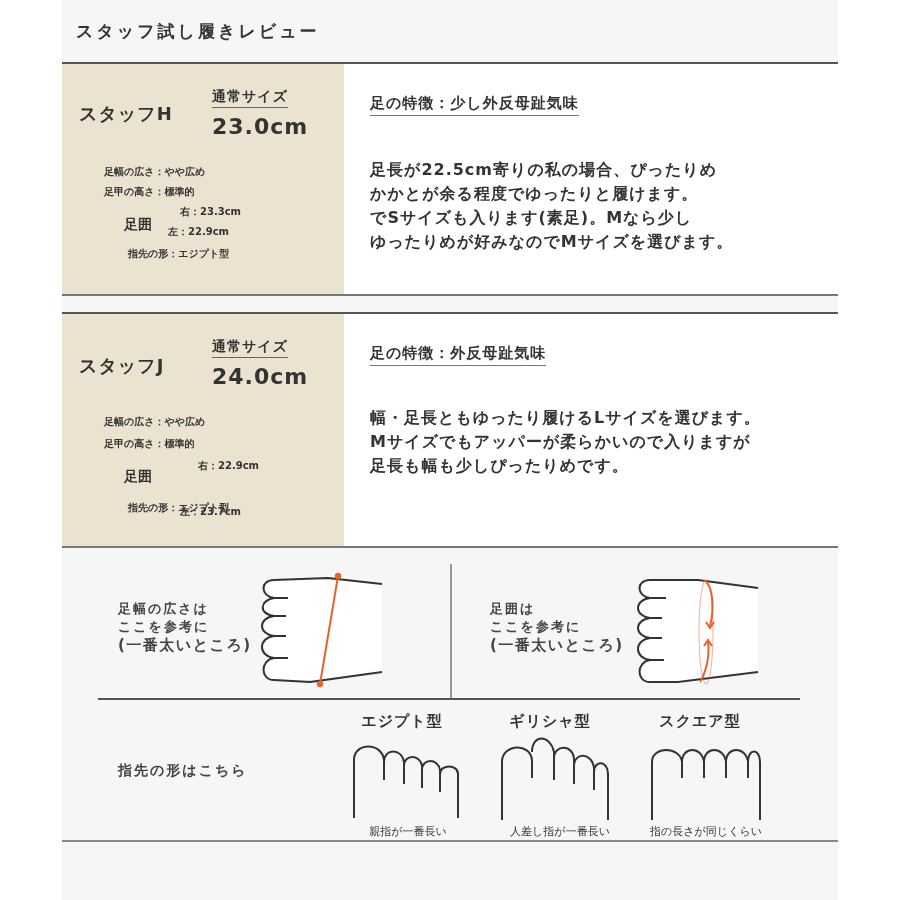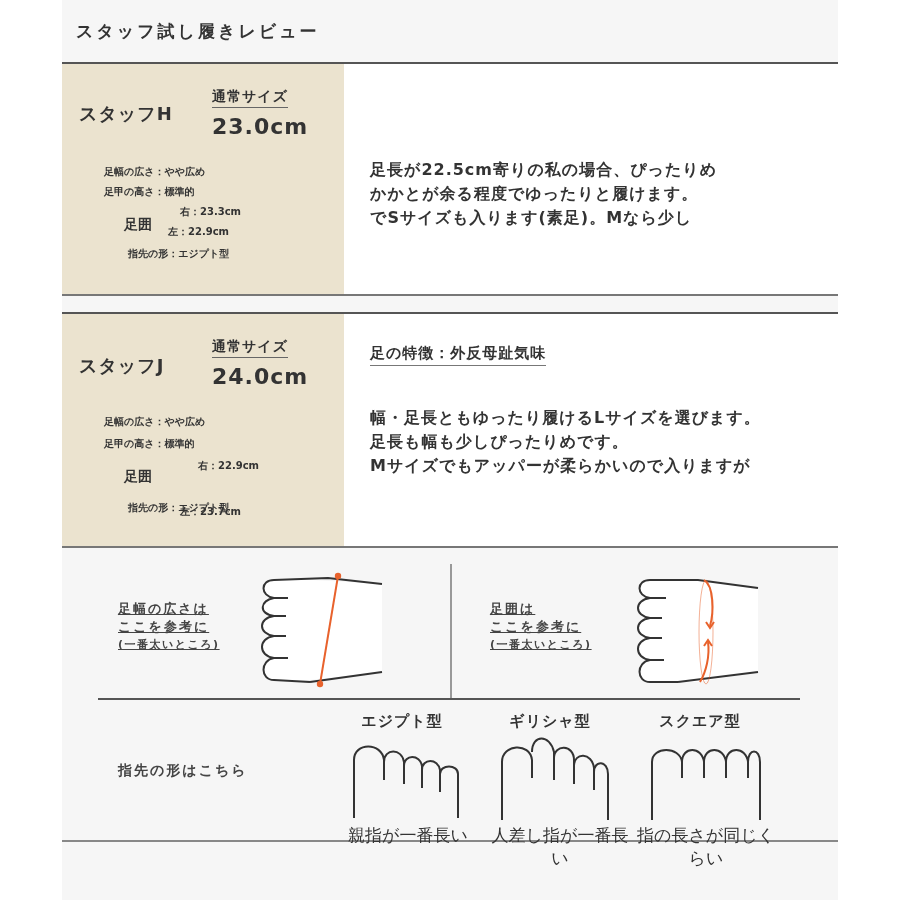--- a/index.html
+++ b/index.html
@@ -19,27 +19,27 @@
   .size-label { position: absolute; left: 150px; top: 24px; font-size: 14px; font-weight: bold; letter-spacing: 1px; border-bottom: 1.5px solid #666; padding-bottom: 1px; color: #333; }
   .size-value { position: absolute; left: 150px; top: 50px; font-size: 22px; font-weight: bold; letter-spacing: 1px; color: #333; }
   .row { position: absolute; font-size: 10px; font-weight: bold; color: #333; white-space: nowrap; line-height: 20px; }
 
   .feature { position: absolute; left: 26px; top: 30px; font-size: 15px; font-weight: bold; color: #333; letter-spacing: 1px; border-bottom: 1.5px solid #777; padding-bottom: 2px; }
   .comment { position: absolute; left: 26px; font-size: 16px; font-weight: bold; color: #333; line-height: 24px; letter-spacing: 1px; width: 460px; }
 
   .sep { position: absolute; left: 0; width: 776px; height: 16px; background: #f6f6f6; }
 
   .diagram { position: absolute; left: 0; top: 548px; width: 776px; height: 294px; background: #f6f6f6; border-bottom: 2px solid #888; }
-  .dia-text { position: absolute; font-size: 13px; font-weight: bold; color: #444; line-height: 18px; letter-spacing: 2px; text-decoration: underline; }
-  .dia-text .small { font-size: 11px; letter-spacing: 1.5px; }
+  .dia-text { position: absolute; font-size: 13px; font-weight: bold; color: #444; line-height: 18px; letter-spacing: 2px; }
+  .dia-text .small { font-size: 15px; letter-spacing: 1.5px; }
   .vdivider { position: absolute; left: 388px; top: 16px; width: 2px; height: 134px; background: #999; }
   .hdivider { position: absolute; left: 36px; top: 150px; width: 702px; height: 1.5px; background: #555; }
 
   .toe-heading { position: absolute; font-size: 15px; font-weight: bold; color: #333; letter-spacing: 1px; text-align: center; width: 120px; }
-  .toe-caption { position: absolute; font-size: 17px; color: #333; text-align: center; width: 140px; }
+  .toe-caption { position: absolute; font-size: 11px; color: #333; text-align: center; width: 140px; }
   .toe-title { position: absolute; left: 56px; top: 214px; font-size: 14px; font-weight: bold; color: #444; letter-spacing: 2px; }
   svg { position: absolute; overflow: visible; }
 </style>
 </head>
 <body>
 
 <div class="page">
 
   <div class="header">
     <div class="header-title">スタッフ試し履きレビュー</div>
@@ -62,24 +62,26 @@
         <span>右</span><span>：</span><span>23.3cm</span>
       </div>
       <div class="row" style="left:106px;top:158px;">
         <span>左</span><span>：</span><span>22.9cm</span>
       </div>
       <div class="row" style="left:66px;top:180px;">
         <span>指先の形</span><span>：</span><span>エジプト型</span>
       </div>
     </div>
     <div class="staff-right">
+      <div class="feature">足の特徴：少し外反母趾気味</div>
       <div class="comment" style="top:94px;">
         <div>足長が22.5cm寄りの私の場合、ぴったりめ</div>
         <div>かかとが余る程度でゆったりと履けます。</div>
         <div>でSサイズも入ります(素足)。Mなら少し</div>
+        <div>ゆったりめが好みなのでMサイズを選びます。</div>
       </div>
     </div>
   </div>
 
   <div class="sep" style="top:296px;"></div>
 
   <div class="staff-block" style="top:312px;height:236px;">
     <div class="staff-left">
       <div class="staff-name" style="top:40px;">スタッフJ</div>
       <div class="size-label">通常サイズ</div>
@@ -99,22 +101,22 @@
         <span>左</span><span>：</span><span>23.7cm</span>
       </div>
       <div class="row" style="left:66px;top:184px;">
         <span>指先の形</span><span>：</span><span>エジプト型</span>
       </div>
     </div>
     <div class="staff-right">
       <div class="feature">足の特徴：外反母趾気味</div>
       <div class="comment" style="top:92px;width:470px;">
         <div>幅・足長ともゆったり履けるLサイズを選びます。</div>
+        <div>Mサイズでもアッパーが柔らかいので入りますが</div>
         <div>足長も幅も少しぴったりめです。</div>
-        <div>Mサイズでもアッパーが柔らかいので入りますが</div>
       </div>
     </div>
   </div>
 
   <div class="diagram">
 
     <div class="dia-text" style="left:56px;top:52px;">
       <div>足幅の広さは</div>
       <div>ここを参考に</div>
       <div class="small">(一番太いところ)</div>

